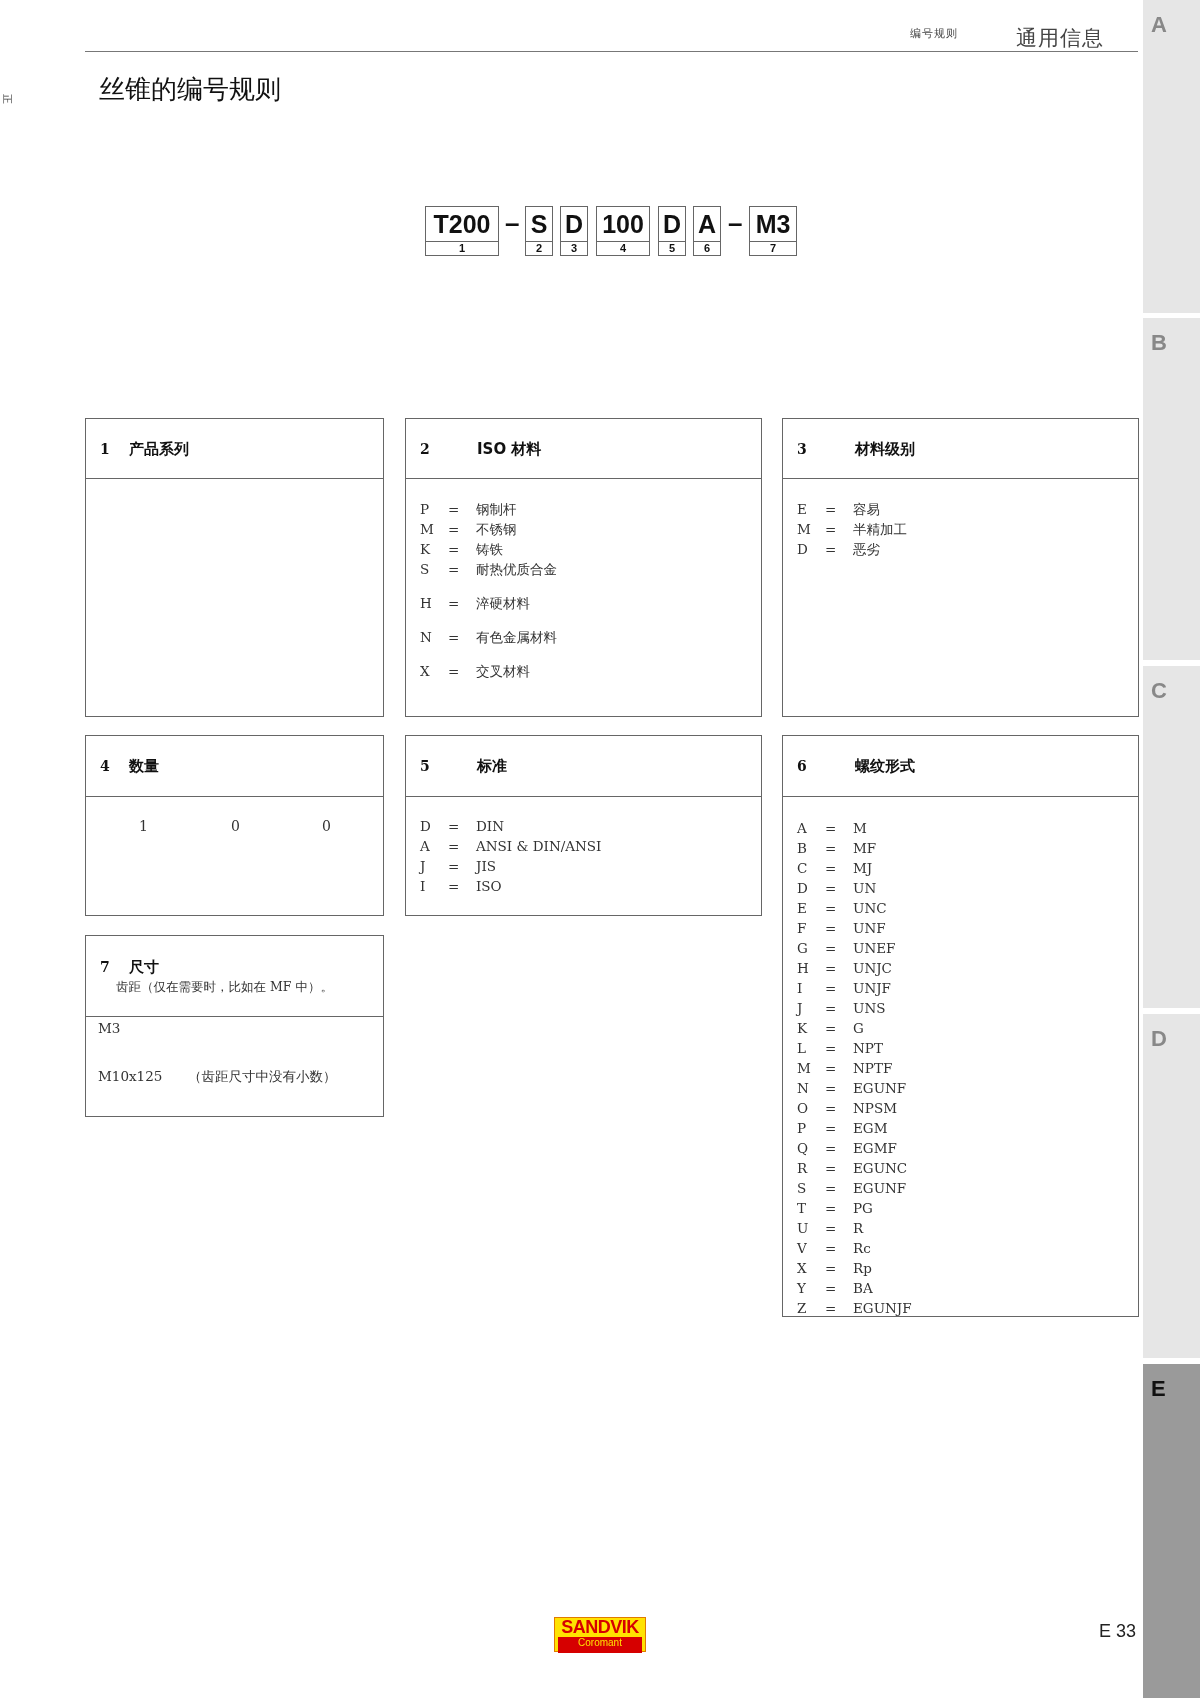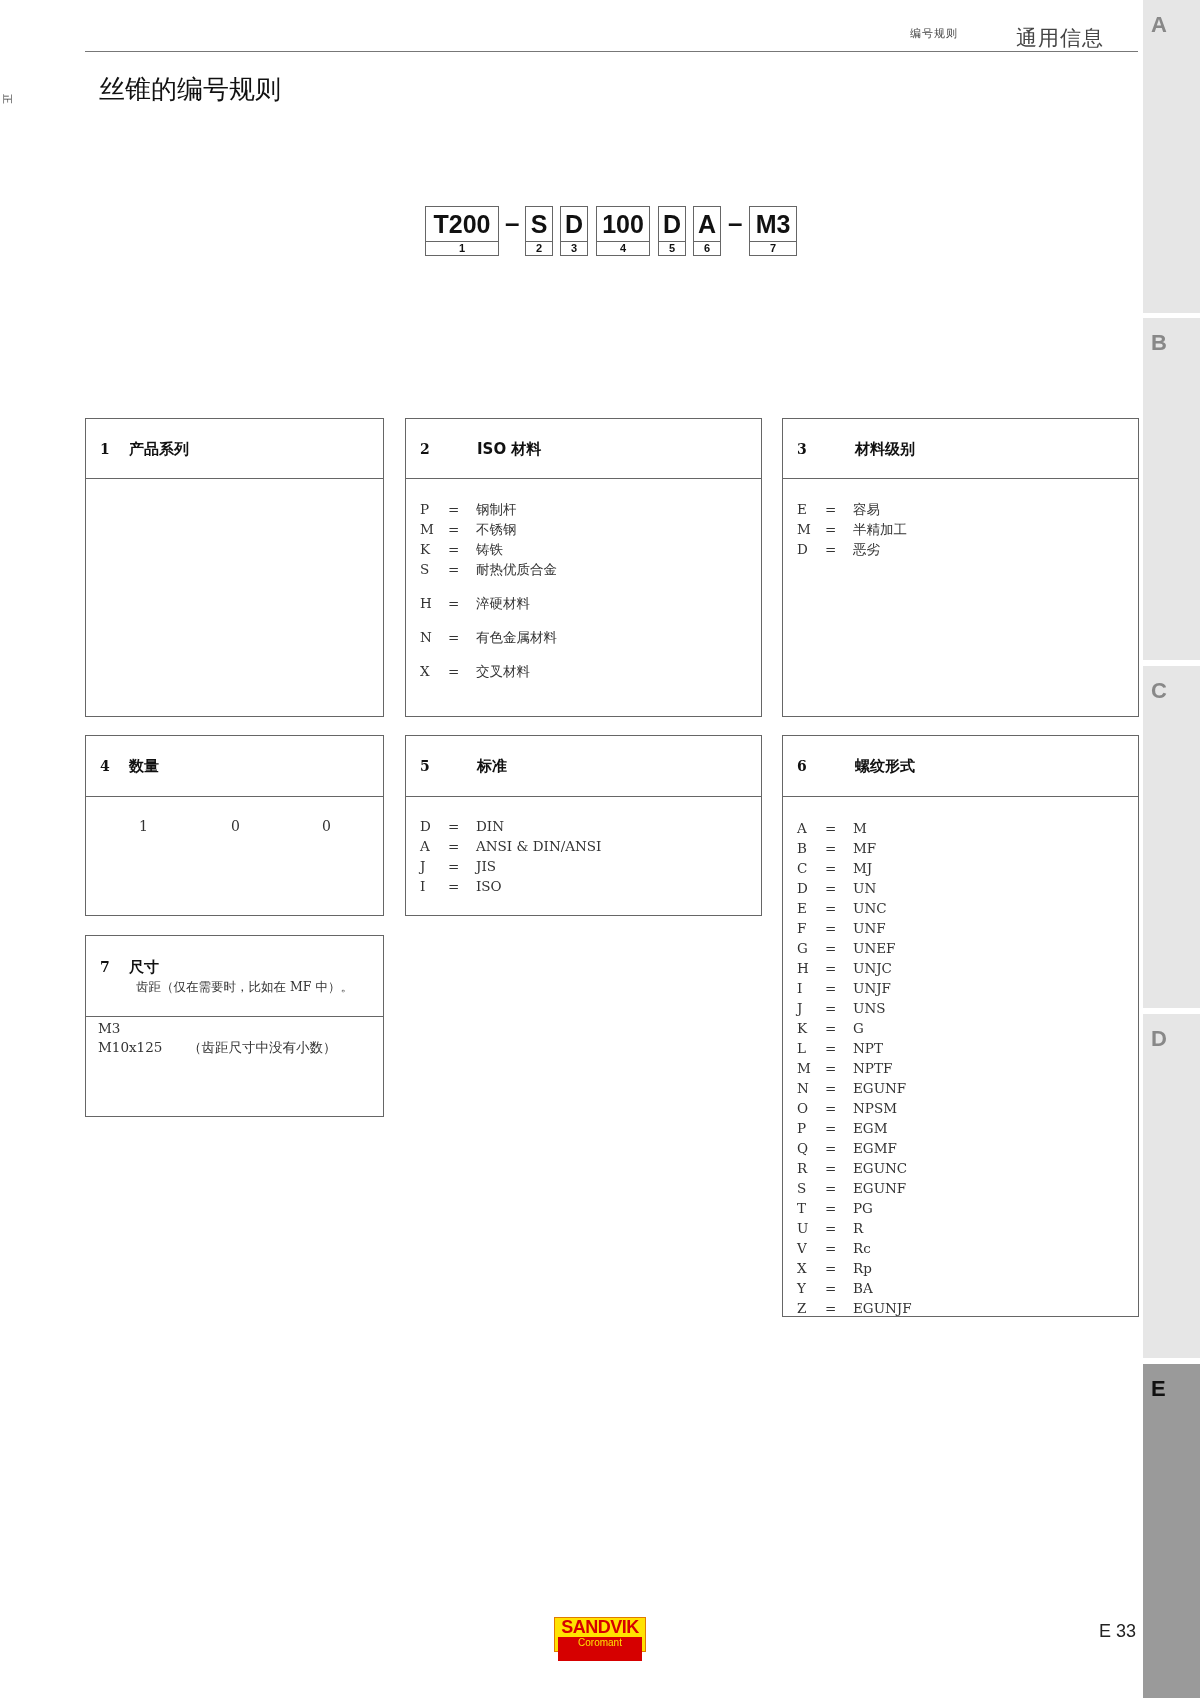--- a/index.html
+++ b/index.html
@@ -20,36 +20,36 @@
               font-family:"Liberation Sans", sans-serif; font-weight:bold; font-size:25px; text-align:center; line-height:34px; color:#111; }
   .seg .num { position:absolute; top:35px; left:0; right:0; height:14px; border:1px solid #666; border-top:none;
               font-family:"Liberation Sans", sans-serif; font-size:11px; font-weight:bold; text-align:center; line-height:14px; color:#111; }
   .dash { position:absolute; top:0; height:34px; line-height:34px; font-family:"Liberation Sans", sans-serif; font-weight:bold; font-size:26px; color:#111; }
 
   
   .box { position:absolute; border:1px solid #666; background:#fff; }
   .box-head { position:absolute; left:0; right:0; top:0; border-bottom:1px solid #666; }
   .box-num { position:absolute; left:14px; font-weight:bold; font-size:14px; color:#111; font-family:"DejaVu Serif", serif; }
   .box-title { position:absolute; font-weight:bold; font-size:15px; color:#111; font-family:"DejaVu Sans", sans-serif; }
-  .box-sub { position:absolute; left:50px; font-size:12.5px; color:#333; }
+  .box-sub { position:absolute; left:30px; font-size:12.5px; color:#333; }
   .rows { position:absolute; left:14px; font-size:13.5px; color:#333; }
   .row { position:relative; height:20px; line-height:20px; white-space:nowrap; }
   .row .k { position:absolute; left:0; width:20px; }
   .row .eq { position:absolute; left:28px; }
   .row .v { position:absolute; left:56px; }
 
   
   .tab { position:absolute; left:1143px; width:57px; background:#e6e6e6; }
   .tab .letter { position:absolute; left:8px; top:12px; font-family:"Liberation Sans", sans-serif; font-weight:bold; font-size:22px; color:#888; }
   .tab.active { background:#9a9a9a; }
   .tab.active .letter { color:#111; }
 
   .logo { position:absolute; left:554px; top:1617px; width:92px; height:35px; border:1px solid #e07a00; background:#ffe200; box-sizing:border-box; }
   .logo .top { position:absolute; left:0; right:0; top:0; height:18px; text-align:center; font-family:"Liberation Sans", sans-serif; font-weight:bold; font-size:18px; line-height:19px; color:#d60000; letter-spacing:-0.5px; }
-  .logo .bot { position:absolute; left:3px; right:3px; top:19px; height:24px; background:#d60000; text-align:center; font-family:"Liberation Sans", sans-serif; font-size:10px; line-height:12px; color:#ffe200; }
+  .logo .bot { position:absolute; left:3px; right:3px; top:19px; height:16px; background:#d60000; text-align:center; font-family:"Liberation Sans", sans-serif; font-size:10px; line-height:12px; color:#ffe200; }
   .page-num { position:absolute; left:1099px; top:1621px; font-family:"Liberation Sans", sans-serif; font-size:18px; color:#222; }
 </style>
 </head>
 <body>
 
 <div class="header-sub">编号规则</div>
 <div class="header-main">通用信息</div>
 <div class="header-rule"></div>
 <div class="side-mark">正</div>
 
@@ -339,21 +339,21 @@
 </div>
 
 <div class="box" style="left:85px;top:935px;width:297px;height:180px;">
   <div class="box-head" style="height:80px;">
     <span class="box-num" style="top:23px;">7</span>
     <span class="box-title" style="left:43px;top:22px;">尺寸</span>
     <span class="box-sub" style="top:43px;">齿距（仅在需要时，比如在 MF 中）。</span>
   </div>
   <div style="position:absolute;top:83px;left:12px;font-size:13.5px;line-height:19px;color:#333;">
     <div>M3</div>
-    <div style="position:relative;white-space:nowrap;">
+    <div style="position:relative;white-space:nowrap;margin-top:29px;">
       <span>M10x125</span>
       <span style="position:absolute;left:90px;">（齿距尺寸中没有小数）</span>
     </div>
   </div>
 </div>
 
 <div class="tab" style="top:0;height:313px;">
   <span class="letter">A</span>
 </div>
 <div class="tab" style="top:318px;height:342px;">

